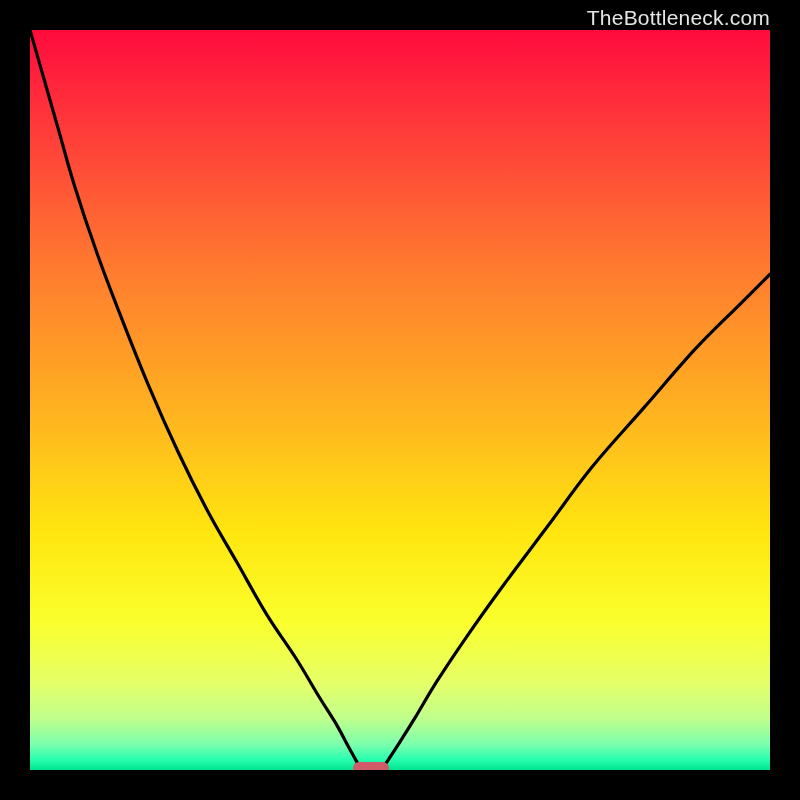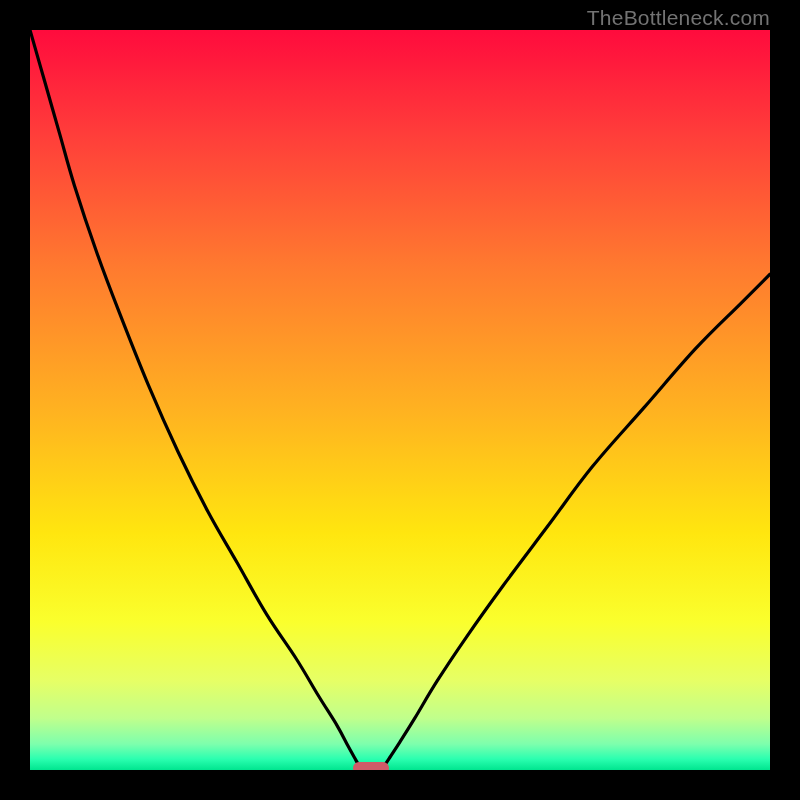--- a/index.html
+++ b/index.html
@@ -41,21 +41,21 @@
     height: 12px;
     border-radius: 6px;
     background: #cf5b68;
     bottom: -4px;
     transform: translateX(-50%);
   }
   .watermark {
     position: absolute;
     top: 6px;
     right: 30px;
-    color: #737373;
+    color: #e5e5e5;
     font-size: 21px;
     font-weight: 500;
     letter-spacing: 0.2px;
   }
 </style>
 </head>
 <body>
 
 <div class="frame">
 

